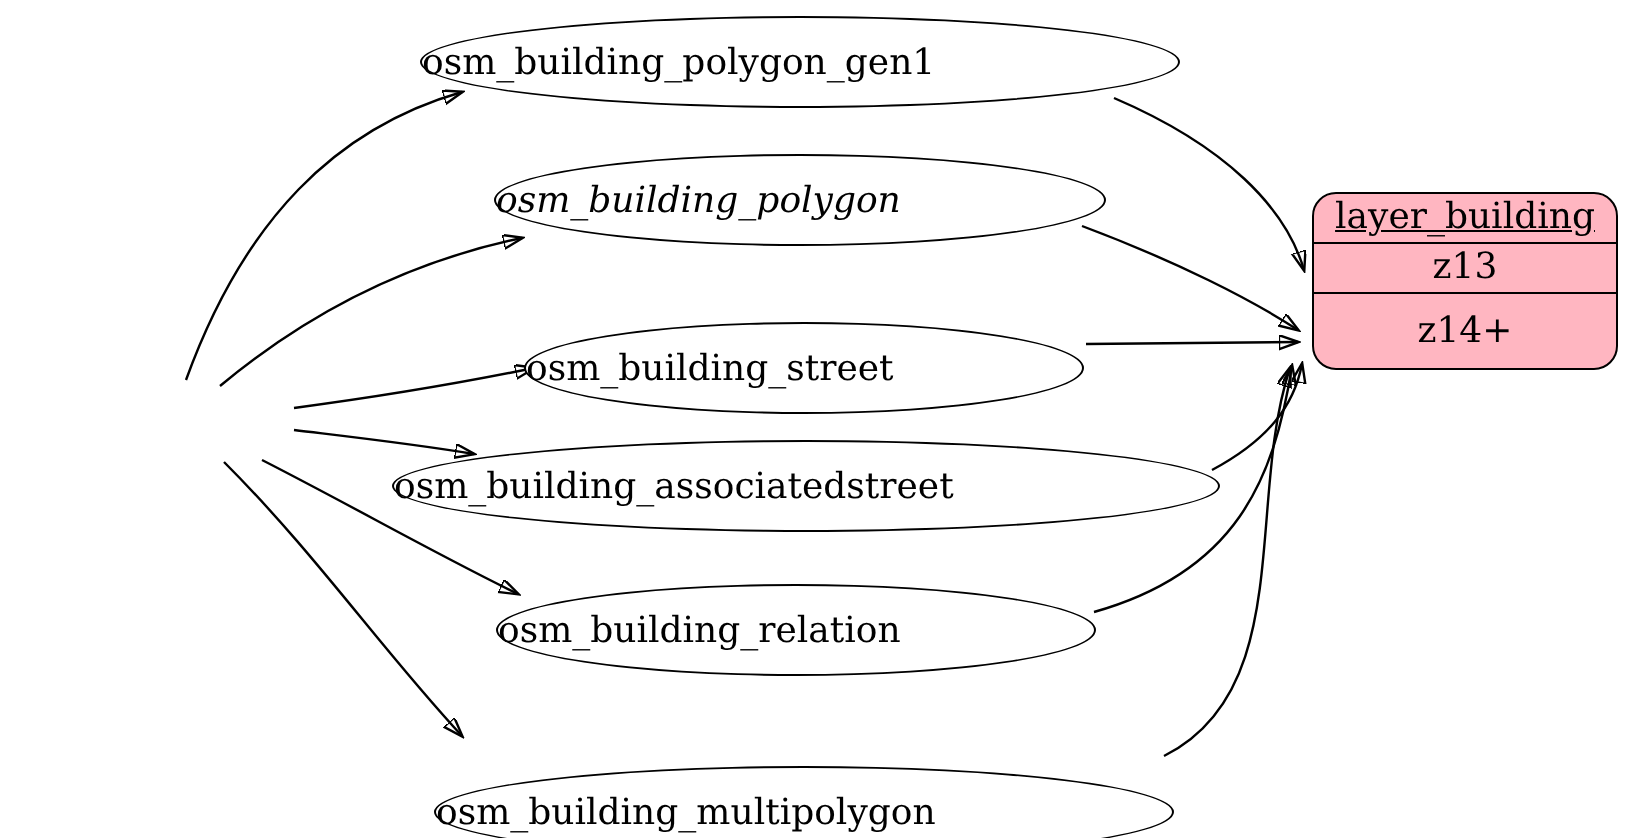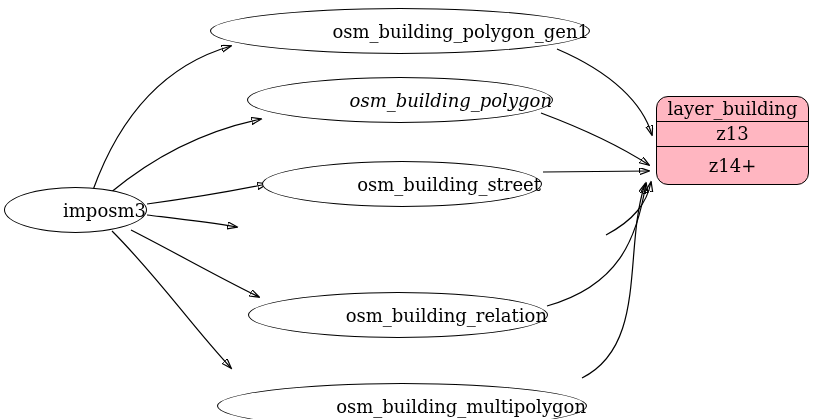--- a/index.html
+++ b/index.html
@@ -29,21 +29,21 @@
     stroke: #000000;
     stroke-width: 1.2;
   }
   .node {
     position: absolute;
     box-sizing: border-box;
     border: 1.3px solid #000000;
     background: #ffffff;
     display: flex;
     align-items: center;
-    justify-content: flex-end;
+    justify-content: flex-start;
     white-space: nowrap;
   }
   .ellipse {
     border-radius: 50%;
   }
   .record {
     border-radius: 12px;
     background: #ffb6c1;
     flex-direction: column;
     align-items: stretch;
@@ -54,21 +54,21 @@
   .record .row {
     box-sizing: border-box;
     display: flex;
     align-items: center;
     justify-content: center;
     white-space: nowrap;
   }
   .record .row + .row {
     border-top: 1.3px solid #000000;
   }
-  .row-header { height: 29px; }
+  .row-header { height: 29px; text-decoration: underline; }
   .row-z13    { height: 31px; }
   .row-z14    { height: 46px; }
 </style>
 </head>
 <body>
 
 <div class="canvas">
 
   <svg class="edges" viewBox="0 0 820 419">
     <defs>
@@ -83,36 +83,36 @@
     <path d="M 131,230 C 178,254 216,276 259,297" marker-end="url(#arrow)"></path>
     <path d="M 112,231 C 158,277 191,325 231,368" marker-end="url(#arrow)"></path>
     <path d="M 557,49 C 613,73 643,104 652,135" marker-end="url(#arrow)"></path>
     <path d="M 541,113 C 589,131 626,150 649,165" marker-end="url(#arrow)"></path>
     <path d="M 543,172 L 649,171" marker-end="url(#arrow)"></path>
     <path d="M 606,235 C 634,220 647,203 651,182" marker-end="url(#arrow)"></path>
     <path d="M 547,306 C 618,286 637,240 646,183" marker-end="url(#arrow)"></path>
     <path d="M 582,378 C 648,345 623,250 645,184" marker-end="url(#arrow)"></path>
   </svg>
 
-  <div class="node ellipse" style="left:4px; top:187px; width:143px; height:46px;">
-    <span>imposm3</span>
-  </div>
 
   <div class="node ellipse" style="left:210px; top:8px; width:380px; height:46px;">
     <span>osm_building_polygon_gen1</span>
   </div>
 
   <div class="node ellipse" style="left:247px; top:77px; width:306px; height:46px;font-style:italic;">
     <span>osm_building_polygon</span>
   </div>
 
   <div class="node ellipse" style="left:262px; top:161px; width:280px; height:46px;">
     <span>osm_building_street</span>
   </div>
 
+  <div class="node ellipse" style="left:196px; top:220px; width:414px; height:46px;">
+    <span>osm_building_associatedstreet</span>
+  </div>
 
   <div class="node ellipse" style="left:248px; top:292px; width:300px; height:46px;">
     <span>osm_building_relation</span>
   </div>
 
   <div class="node ellipse" style="left:217px; top:383px; width:370px; height:46px;">
     <span>osm_building_multipolygon</span>
   </div>
 
   <div class="node record" style="left: 656px; top: 96px; width: 153px; height: 89px; background: rgb(255, 182, 193);">

